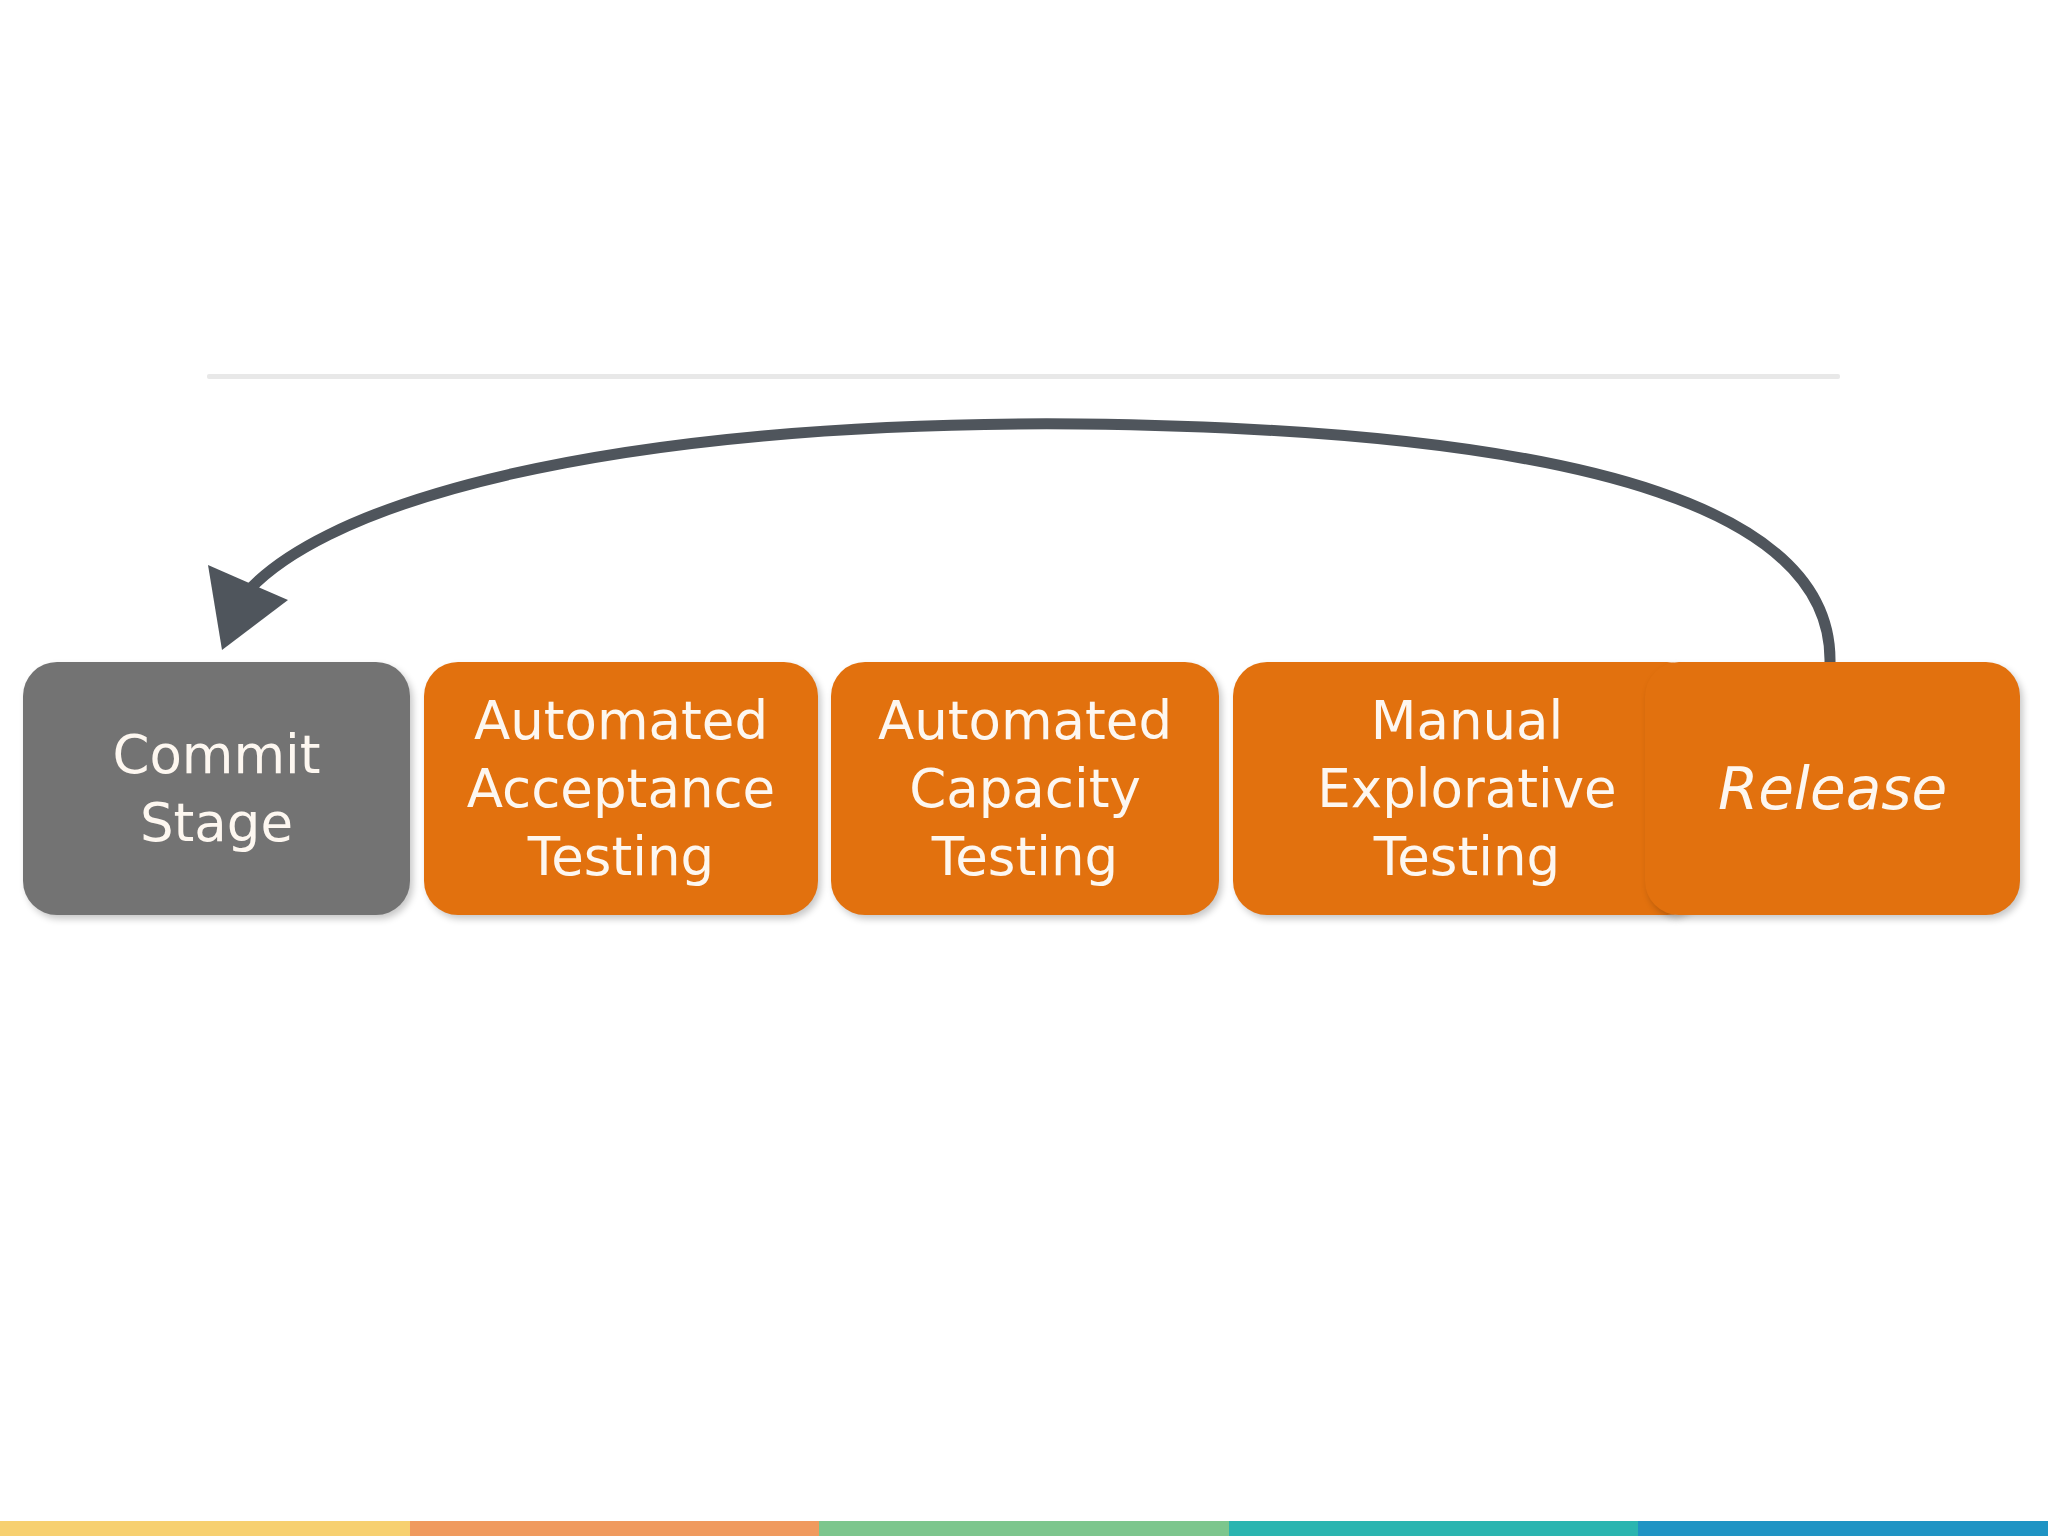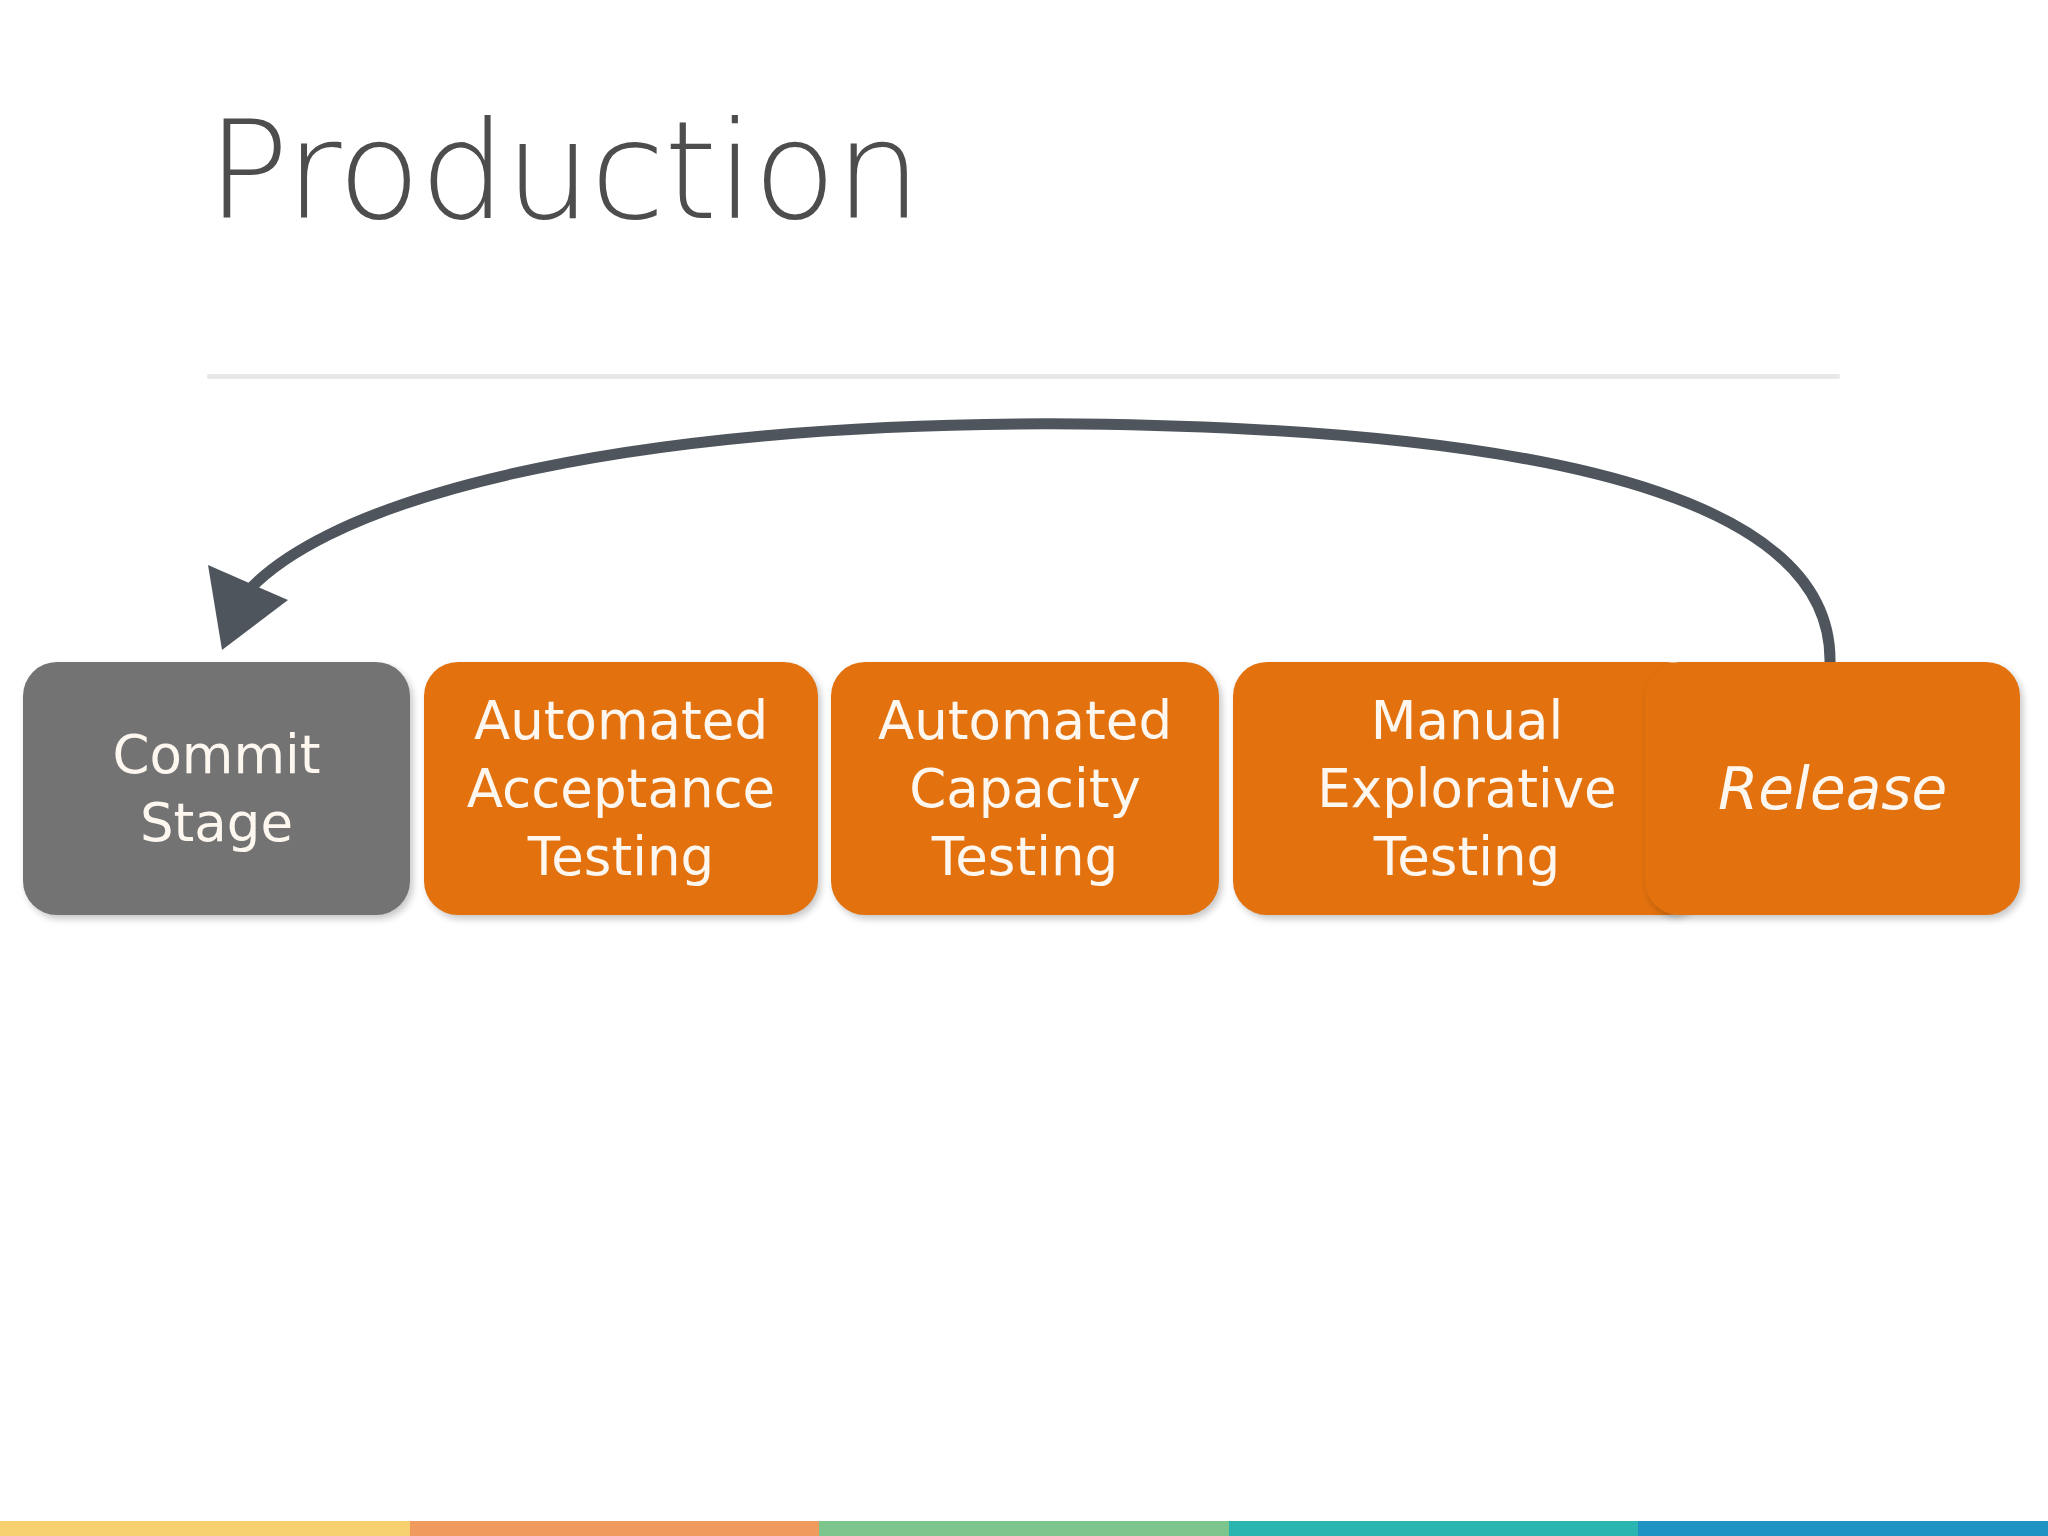--- a/index.html
+++ b/index.html
@@ -102,21 +102,20 @@
   #color-bar > span {
     height: 100%;
     flex: 1 1 20%;
   }
 </style>
 </head>
 <body>
 
 <div id="slide">
 
-  <div id="slide-title" style="color: rgb(77, 77, 77);">Production</div>
   <div id="title-rule" style="background: rgb(232, 232, 232);"></div>
 
   <div id="pipeline">
 
     <svg id="feedback-arrow" viewBox="0 0 2048 1536">
       <path d="M 1830 662
                C 1832 520, 1620 430, 1080 424
                C 620 420, 300 500, 232 612" fill="none" stroke="#4f555c" stroke-width="11" stroke-linecap="round"></path>
       <path d="M 222 650 L 208 565 L 288 600 Z" fill="#4f555c"></path>
     </svg>

